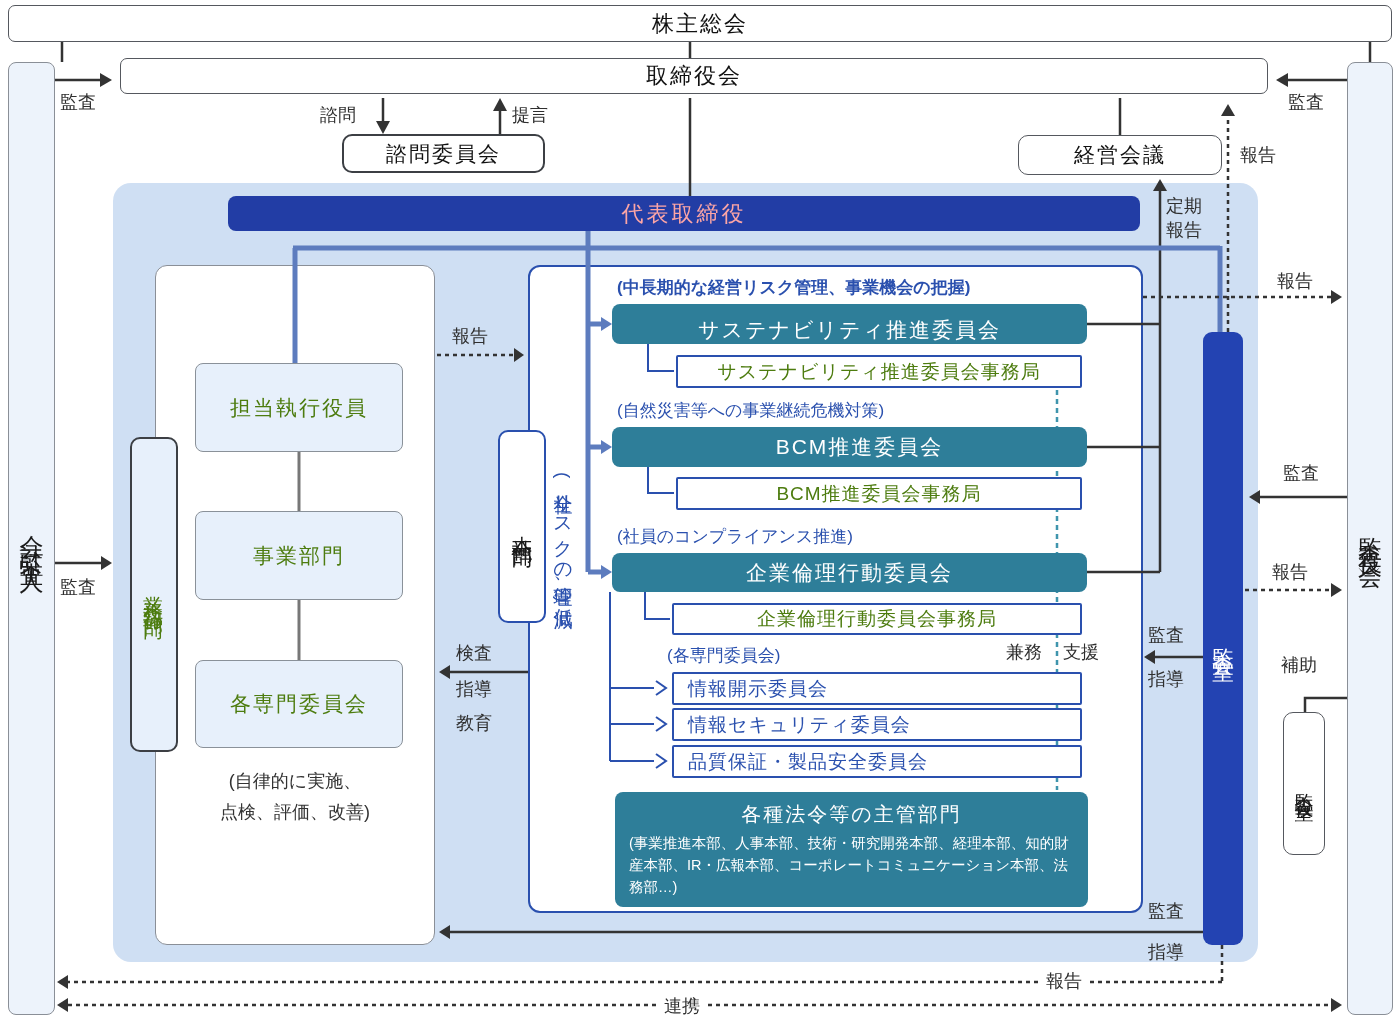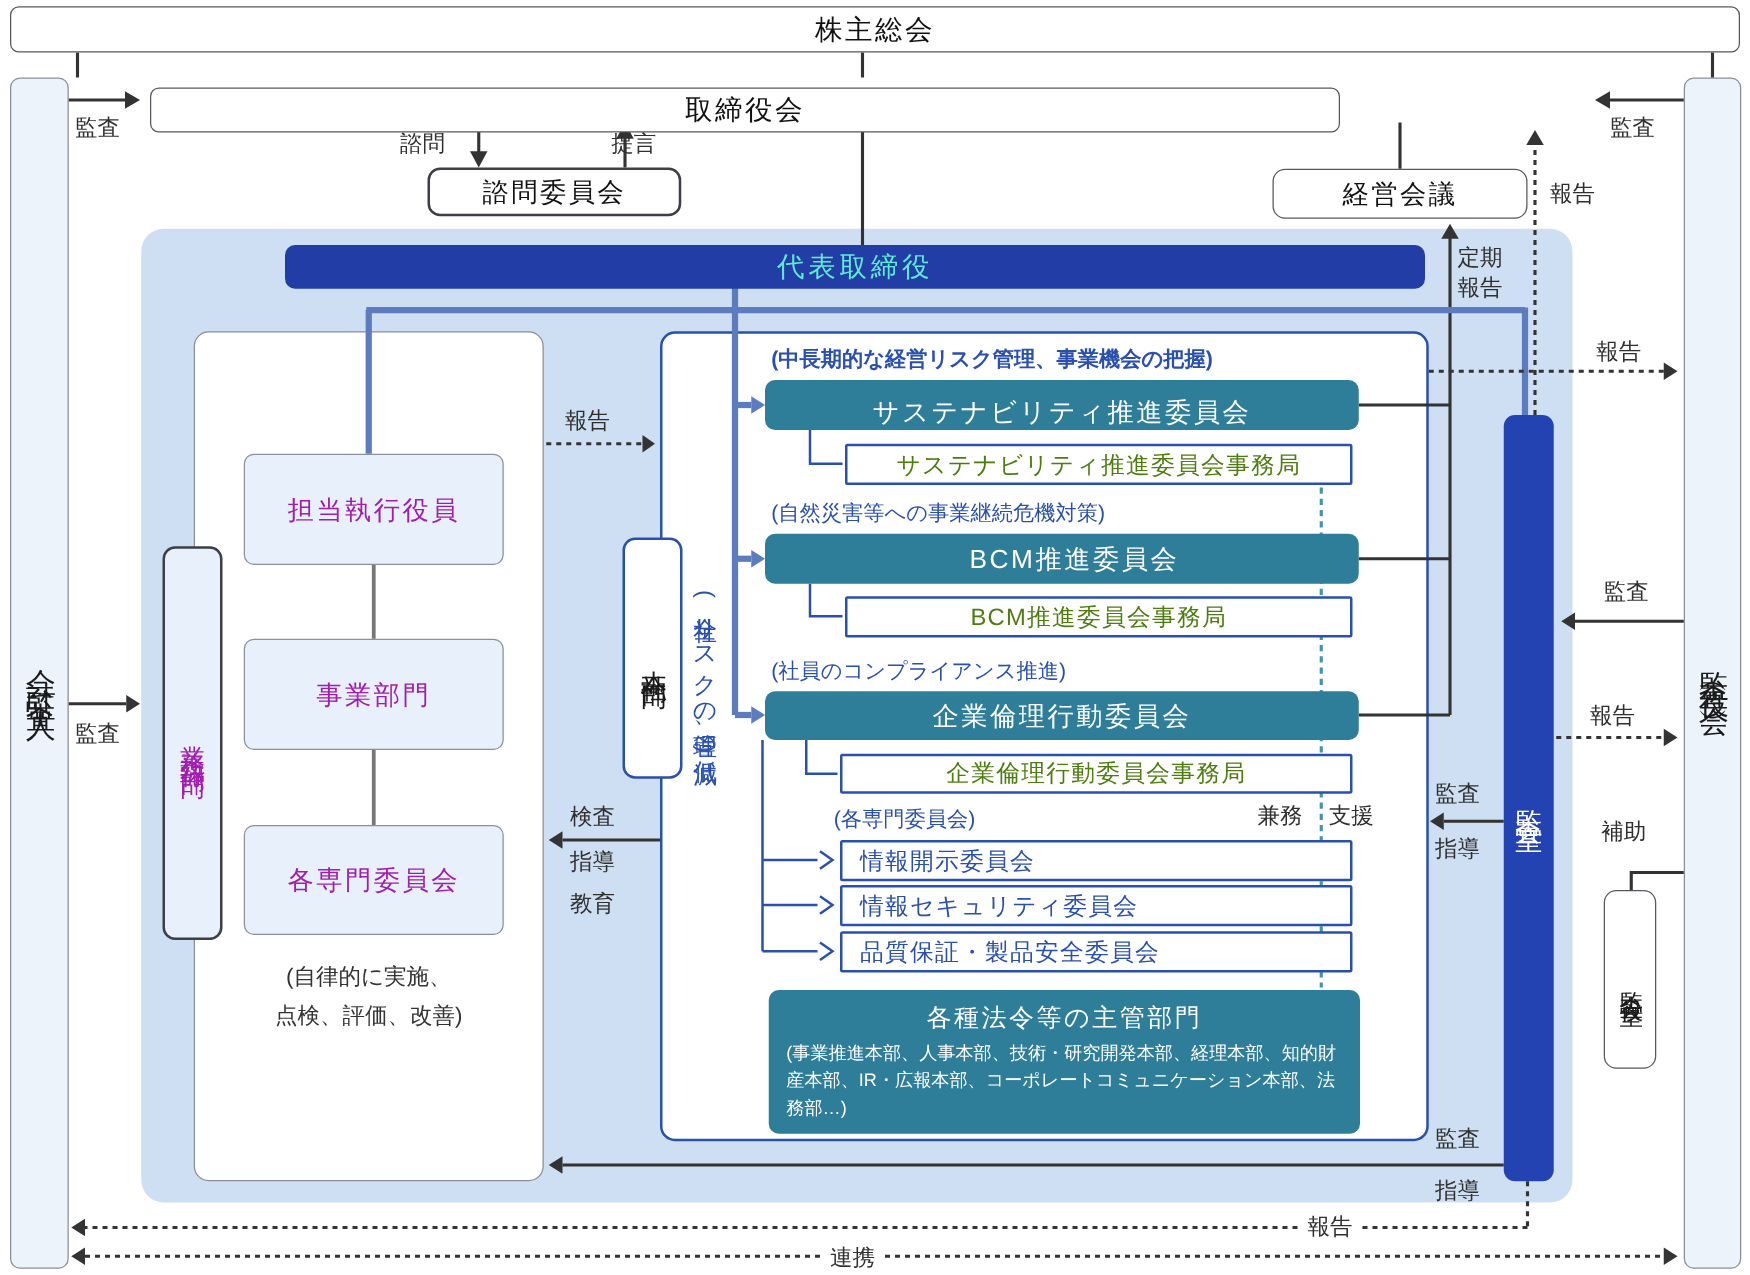--- a/index.html
+++ b/index.html
@@ -9,22 +9,22 @@
   }
   .abs{position:absolute;box-sizing:border-box;}
   .flexc{display:flex;align-items:center;justify-content:center;}
   
   .bg-outer{background:#cfdff3;border-radius:18px;}
   .exec-container{background:#fff;border:1.5px solid #8a8f97;border-radius:12px;}
   .committee-container{background:#fff;border:2.5px solid #2a50ae;border-radius:12px;}
   
   .wbox{background:#fff;border:1.5px solid #55585e;border-radius:7px;font-size:22px;color:#111;letter-spacing:2px;}
   .wbox2{background:#fff;border:2px solid #3c3f44;border-radius:10px;font-size:21px;color:#111;letter-spacing:2px;align-items:center;}
-  .navy-bar{background:#223da5;border-radius:8px;color:#5eead4;font-size:22px;letter-spacing:3px;}
-  .litebox{background:#e7f0fb;border:1.5px solid #8a9199;border-radius:8px;font-size:21px;color:#a21caf;letter-spacing:2px;}
+  .navy-bar{background:#223da5;border-radius:8px;color:#fca5a5;font-size:22px;letter-spacing:3px;}
+  .litebox{background:#e7f0fb;border:1.5px solid #8a9199;border-radius:8px;font-size:21px;color:#4d7c0f;letter-spacing:2px;}
   .column{background:#edf3fb;border:1.5px solid #8a8f97;border-radius:8px;}
   .vtext{writing-mode:vertical-rl;text-orientation:mixed;}
   .teal-box{background:#2e7e99;border-radius:8px;color:#fff;font-size:21px;letter-spacing:2px;}
   .office-box{background:#fff;border:2px solid #2a50ae;border-radius:2px;color:#4d7c0f;font-size:19px;letter-spacing:1px;}
   .sub-box{background:#fff;border:2px solid #2a50ae;border-radius:2px;color:#2a50ae;font-size:19px;letter-spacing:1px;justify-content:flex-start;padding-left:14px;}
   .note-blue{color:#2a50ae;font-size:17px;white-space:nowrap;}
   .lbl{font-size:18px;color:#2f2f2f;white-space:nowrap;}
   .lbl-bg{background:#fff;padding:0 6px;}
   .legal-box{background:#2e7e99;border-radius:8px;color:#fff;}
   .legal-title{font-size:20px;text-align:center;letter-spacing:2px;margin-top:9px;}
@@ -132,21 +132,21 @@
       <polygon points="101,556 101,570 112,563"></polygon>
       <polygon points="68,975 68,989 57,982"></polygon>
       <polygon points="68,998 68,1012 57,1005"></polygon>
       <polygon points="1331,998 1331,1012 1342,1005"></polygon>
     </g>
   </svg>
 
   <div class="abs wbox flexc z3" style="left:8px;top:5px;width:1384px;height:37px;">
     <span>株主総会</span>
   </div>
-  <div class="abs wbox flexc z3" style="left:120px;top:70px;width:952px;height:36px;">
+  <div class="abs wbox flexc z3" style="left:120px;top:58px;width:1148px;height:36px;">
     <span>取締役会</span>
   </div>
   <div class="abs wbox2 flexc z3" style="left:342px;top:134px;width:203px;height:39px;">
     <span>諮問委員会</span>
   </div>
   <div class="abs wbox flexc z3" style="left:1018px;top:135px;width:204px;height:40px;border-radius:10px;font-size:21px;">
     <span>経営会議</span>
   </div>
   <div class="abs navy-bar flexc z3" style="left:228px;top:196px;width:912px;height:35px;">
     <span>代表取締役</span>
@@ -219,21 +219,21 @@
   <div class="abs flexc z3" style="left:1203px;top:332px;width:40px;height:613px;background:#2343b2;border-radius:9px;">
     <span class="vtext" style="font-size:22px;color:#fff;letter-spacing:6px;">監査室</span>
   </div>
 
   <div class="abs flexc z3" style="left:1283px;top:712px;width:42px;height:143px;background:#fff;border:1.5px solid #55585e;border-radius:10px;">
     <span class="vtext" style="font-size:19px;letter-spacing:3px;color:#1a1a1a;">監査役室</span>
   </div>
 
   <div class="abs lbl z4" style="left:60px;top:90px;">監査</div>
   <div class="abs lbl z4" style="left:320px;top:103px;">諮問</div>
-  <div class="abs lbl z4" style="left:489px;top:103px;">提言</div>
+  <div class="abs lbl z4" style="left:512px;top:103px;">提言</div>
   <div class="abs lbl z4" style="left:1288px;top:90px;">監査</div>
   <div class="abs lbl z4" style="left:1240px;top:143px;">報告</div>
   <div class="abs lbl z4" style="left:1166px;top:194px;">定期</div>
   <div class="abs lbl z4" style="left:1166px;top:218px;">報告</div>
   <div class="abs lbl z4" style="left:1277px;top:269px;">報告</div>
   <div class="abs lbl z4" style="left:452px;top:324px;">報告</div>
   <div class="abs lbl z4" style="left:60px;top:575px;">監査</div>
   <div class="abs lbl z4" style="left:456px;top:641px;">検査</div>
   <div class="abs lbl z4" style="left:456px;top:677px;">指導</div>
   <div class="abs lbl z4" style="left:456px;top:711px;">教育</div>

